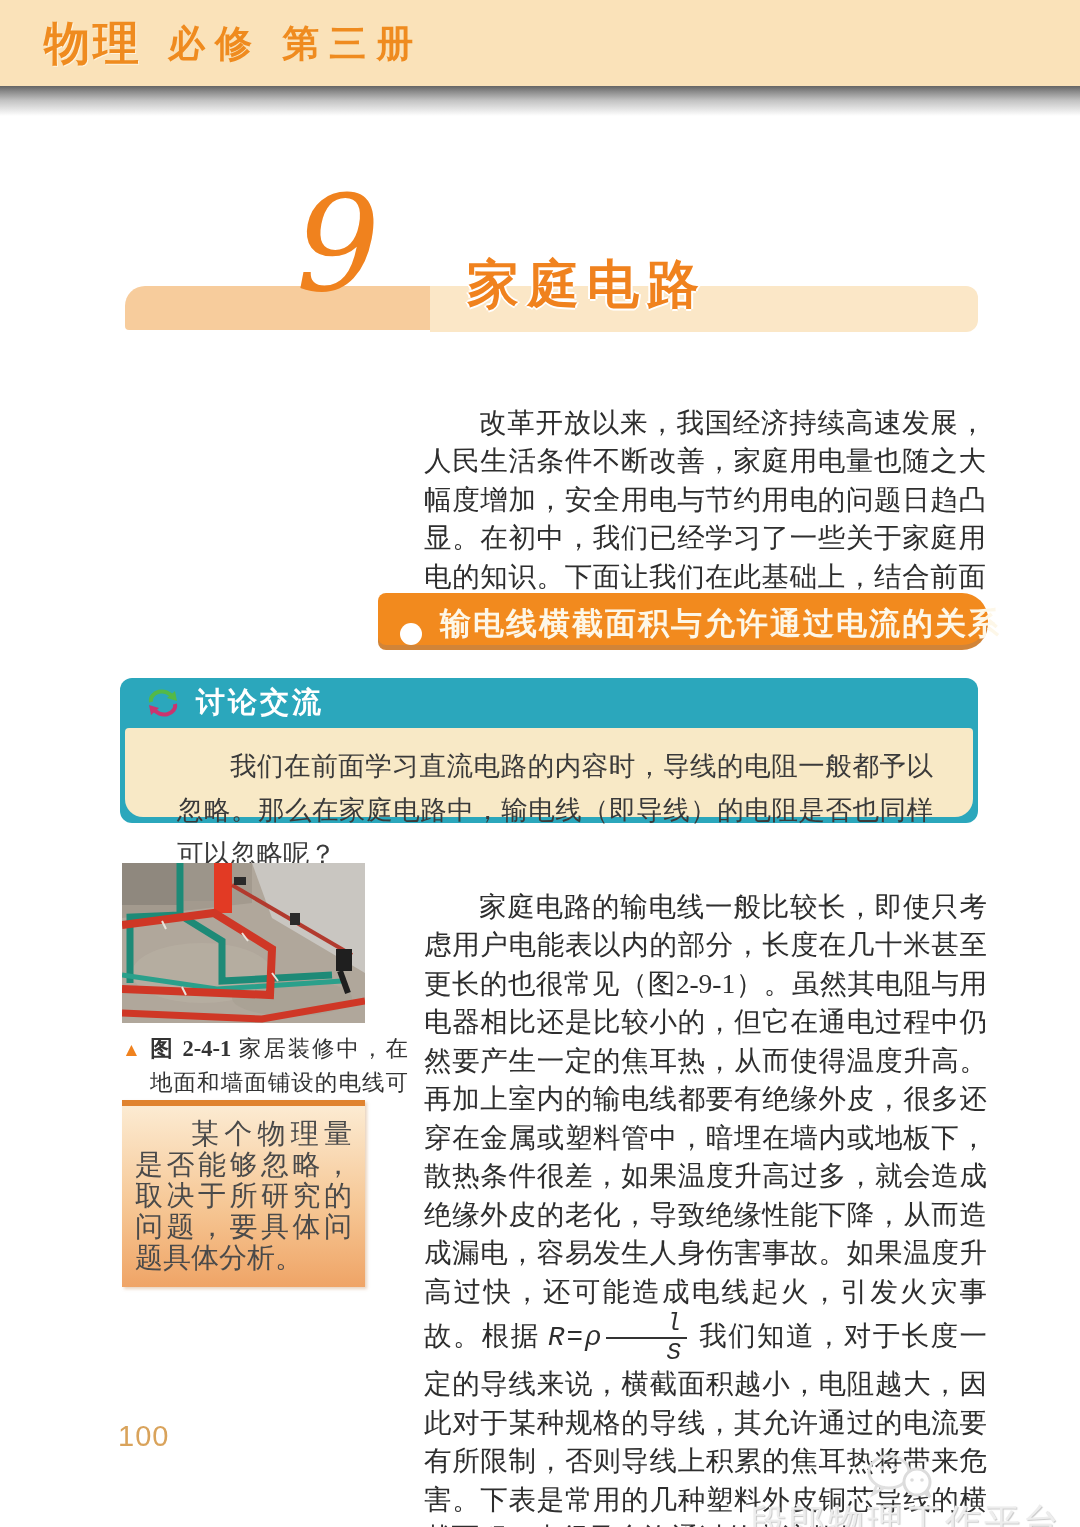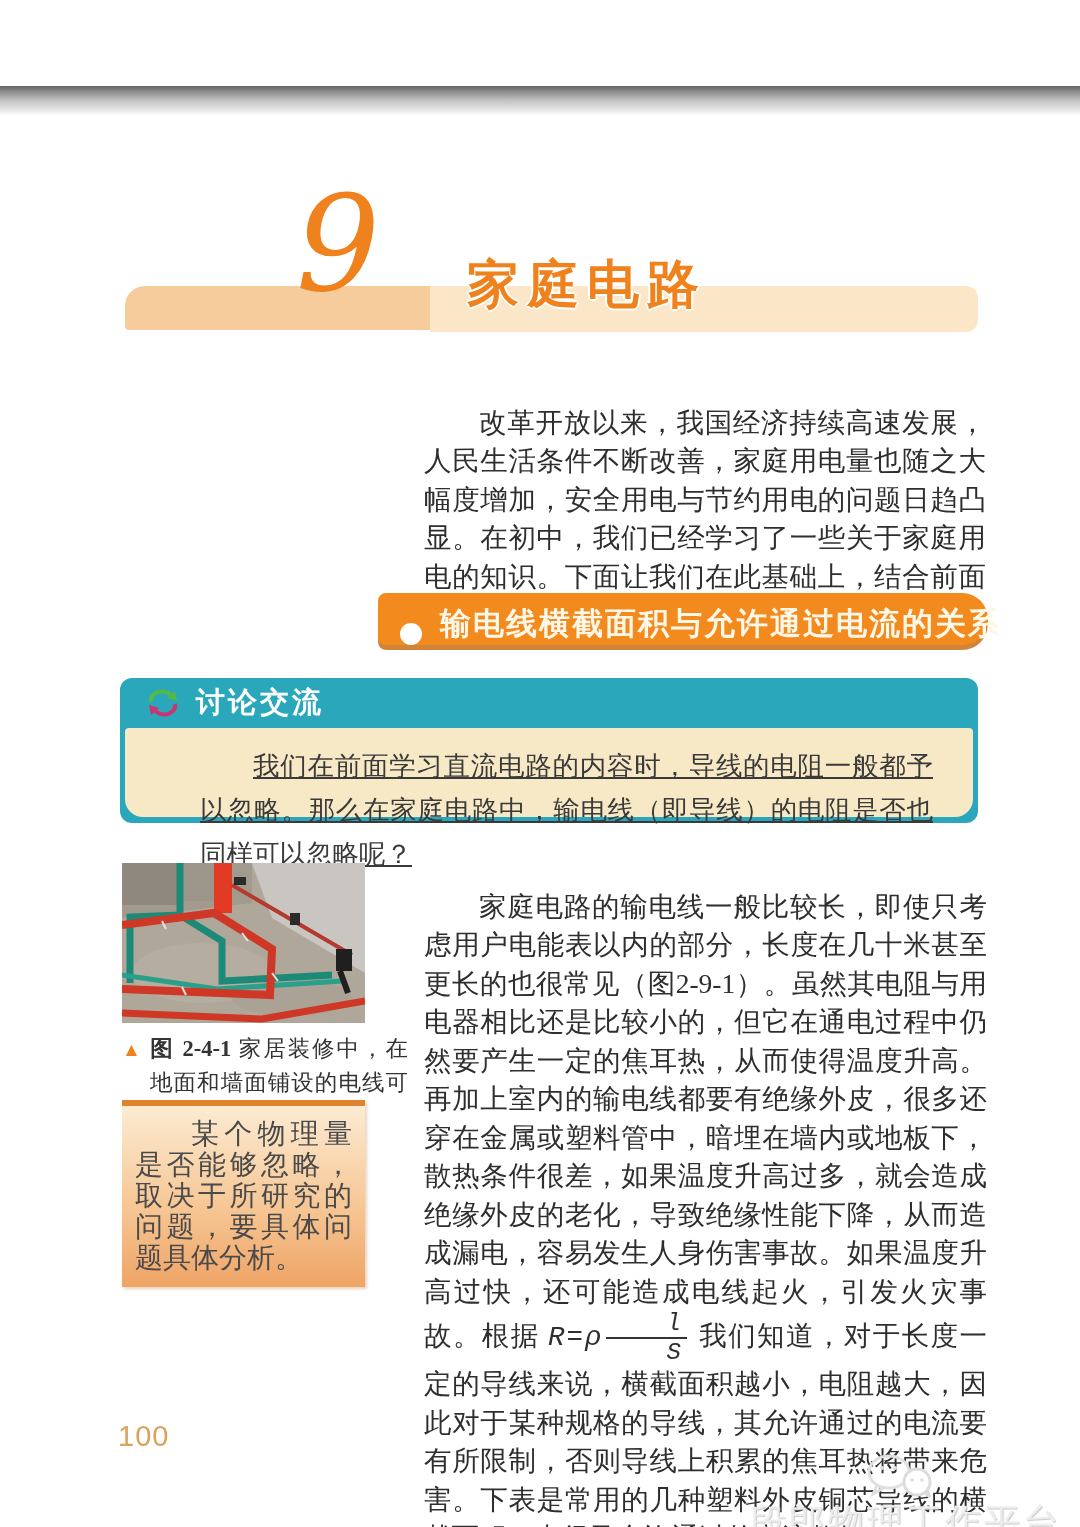--- a/index.html
+++ b/index.html
@@ -77,24 +77,23 @@
     display:flex;align-items:center;
   }
   .discussion .head .ex-icon{margin-left:26px;width:34px;height:30px;flex:0 0 auto;}
   .discussion .head .label{
     font-family:"Liberation Sans",sans-serif;font-weight:bold;
     font-size:29px;color:#ffffff;margin-left:16px;letter-spacing:3px;
   }
   .discussion .body{
     position:absolute;left:5px;right:5px;top:50px;bottom:6px;
     background:#f8e9c6;border-radius:4px 4px 18px 18px;
-    padding:16px 40px 0 75px;box-sizing:border-box;
+    padding:16px 40px 0 52px;box-sizing:border-box;
     font-size:26.5px;line-height:44px;text-align:justify;text-indent:2em;
     color:#3a3a3a;
-    text-decoration:underline;
   }
   
   .figure{position:absolute;left:122px;top:863px;width:243px;height:160px;}
   .figure svg{display:block;}
   .fig-caption{
     position:absolute;left:122px;top:1032px;width:258px;
     font-size:22.5px;line-height:33px;color:#333;
     padding-left:28px;text-indent:-28px;text-align:justify;
   }
   .fig-caption .tri{color:#f0821e;font-size:19px;}
@@ -135,20 +134,24 @@
     font-family:Liberation Mono, monospace;font-size:36px;
     color:#ededed;text-shadow:1px 1px 1px #c9c9c9;letter-spacing:3px;flex-direction:column;
   }
   .watermark svg{margin-right:10px;}
 </style>
 </head>
 <body>
 
 <div id="page">
 
+  <div class="top-band">
+    <span class="subject">物理</span>
+    <span class="edition">必修  第三册</span>
+  </div>
   <div class="top-shadow"></div>
 
   <div class="band-dark"></div>
   <div class="band-light"></div>
   <div class="chapter-num">9</div>
   <div class="chapter-title">家庭电路</div>
 
   <p class="intro">改革开放以来，我国经济持续高速发展，人民生活条件不断改善，家庭用电量也随之大幅度增加，安全用电与节约用电的问题日趋凸显。在初中，我们已经学习了一些关于家庭用电的知识。下面让我们在此基础上，结合前面所学的电学内容，深入讨论几个问题。</p>
 
   <div class="section-banner">

